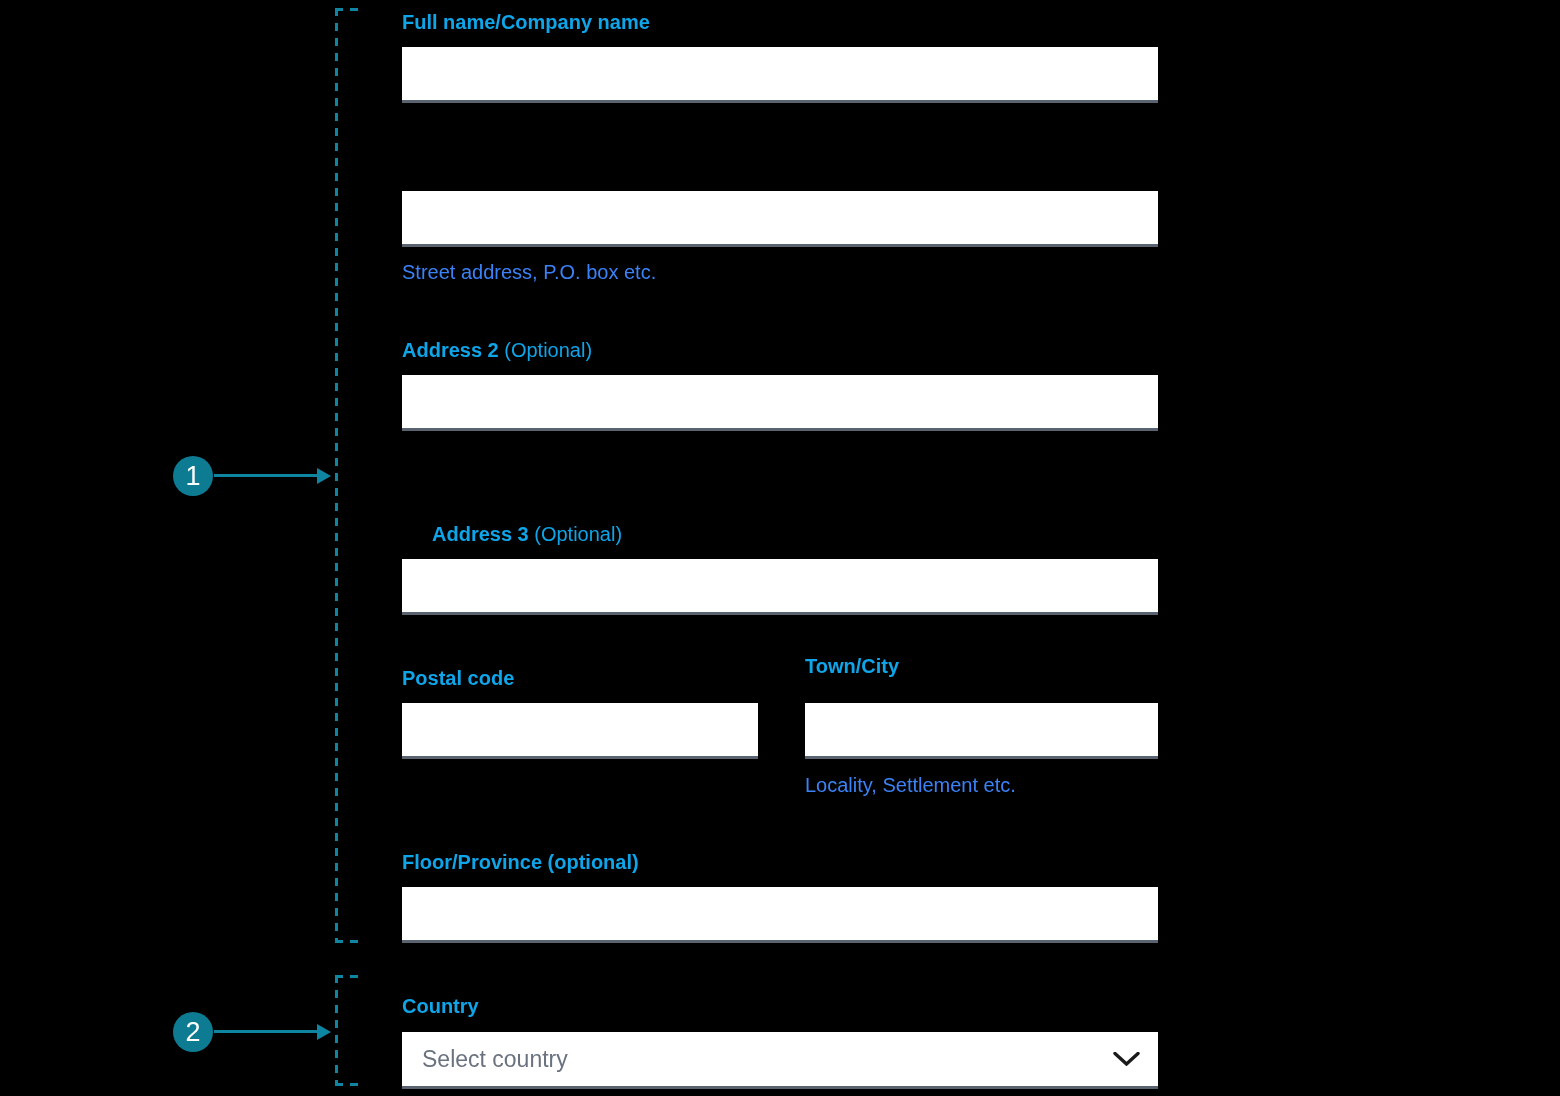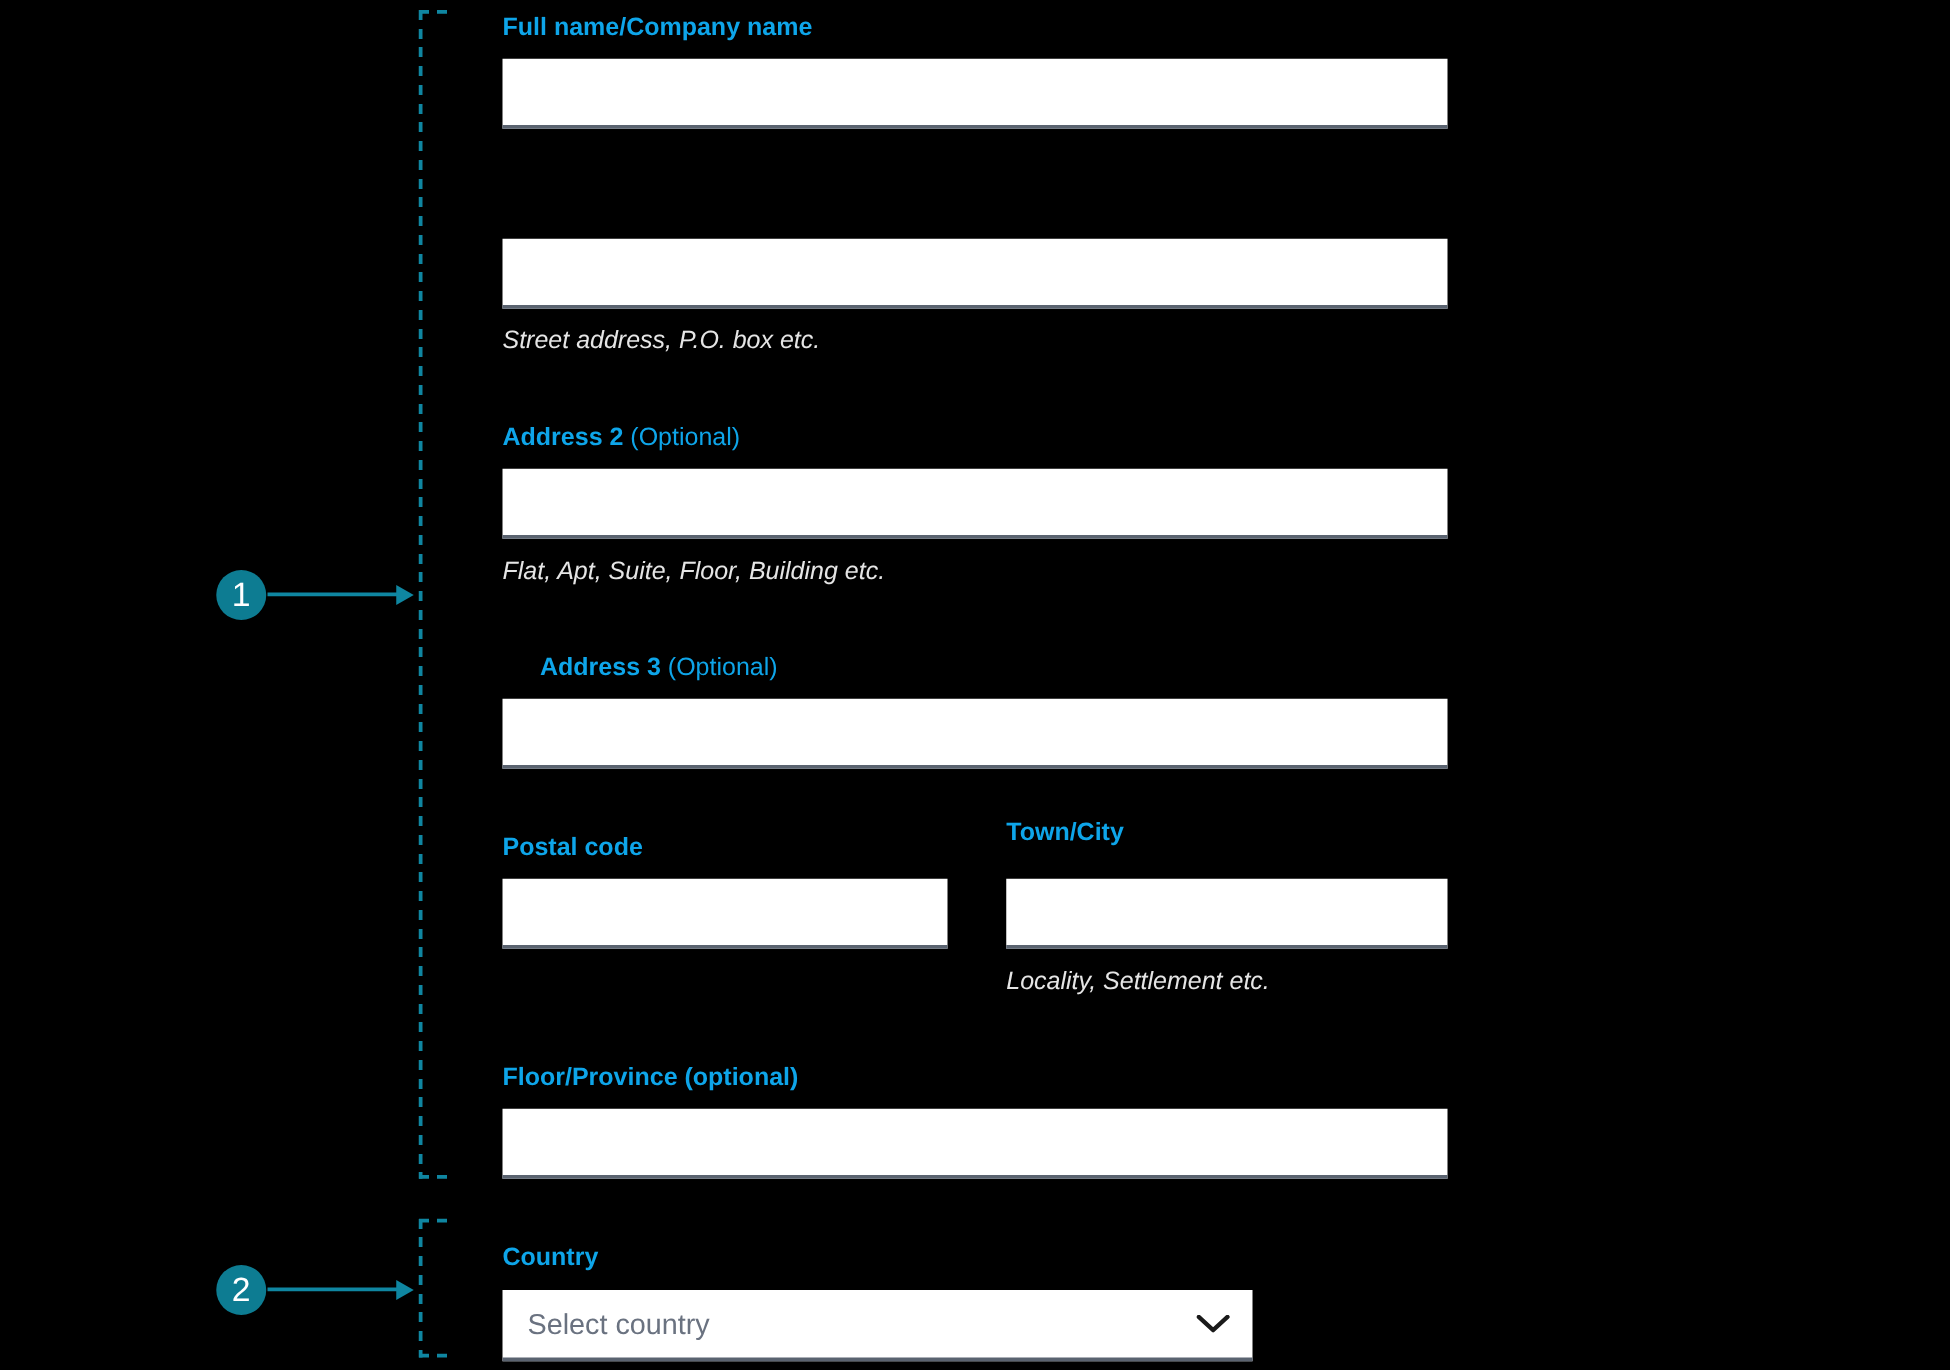--- a/index.html
+++ b/index.html
@@ -7,35 +7,35 @@
     position:relative; width:1560px; height:1096px; background:#000000;
     font-family:"Liberation Sans", sans-serif; overflow:hidden;
   }
   
   .label {
     position:absolute; left:402px; color:#0ea5e9;
     font-size:20px; font-weight:bold; line-height:27px; white-space:nowrap;
   }
   .label .opt { font-weight:normal; }
   .helper {
-    position:absolute; left:402px; color:#e5e5e5;
-    font-size:20px; font-style:italic; line-height:27px; white-space:nowrap;
+    position:absolute; left:402px; color:#3b82f6;
+    font-size:20px; line-height:27px; white-space:nowrap;
   }
   
   .tinput {
     position:absolute; left:402px; width:756px; height:56px;
     background:#ffffff; border:none; border-bottom:3px solid #5a6370;
     box-sizing:border-box; padding:0 16px; font-size:22px; color:#333;
     font-family:"Liberation Sans", sans-serif; outline:none;
   }
   .tinput.half-left  { width:356px; }
   .tinput.half-right { left:805px; width:353px; }
   
   .select-box {
-    position:absolute; left:402px; top:1032px; width:600px; height:57px;
+    position:absolute; left:402px; top:1032px; width:756px; height:57px;
     background:#ffffff; border-bottom:3px solid #5a6370; box-sizing:border-box;
     display:flex; align-items:center; padding:0 20px; cursor:pointer;
   }
   .select-text { color:#6a7280; font-size:23px; }
   .select-box svg { position:absolute; right:18px; top:50%; margin-top:-7px; }
   
   .dash-v {
     position:absolute; width:3px;
     background:repeating-linear-gradient(180deg,#0f86a1 0 8px,transparent 8px 15px);
   }
@@ -81,21 +81,20 @@
 
   <div class="label" style="top:153px;margin-top:38px;">Address 1</div>
   <input class="tinput" style="top: 191px;" type="text" value="">
   <div class="helper" style="top:259px;">Street address, P.O. box etc.</div>
 
   <div class="label" style="top:337px;">
     <span>Address 2</span>
     <span class="opt">(Optional)</span>
   </div>
   <input class="tinput" style="top: 375px;" type="text" value="">
-  <div class="helper" style="top:444px;">Flat, Apt, Suite, Floor, Building etc.</div>
 
   <div class="label" style="top:521px;margin-left:30px;">
     <span>Address 3</span>
     <span class="opt">(Optional)</span>
   </div>
   <input class="tinput" style="top: 559px;" type="text" value="">
 
   <div class="label" style="top:665px;">Postal code</div>
   <input class="tinput half-left" style="top: 703px;" type="text" value="">
 

